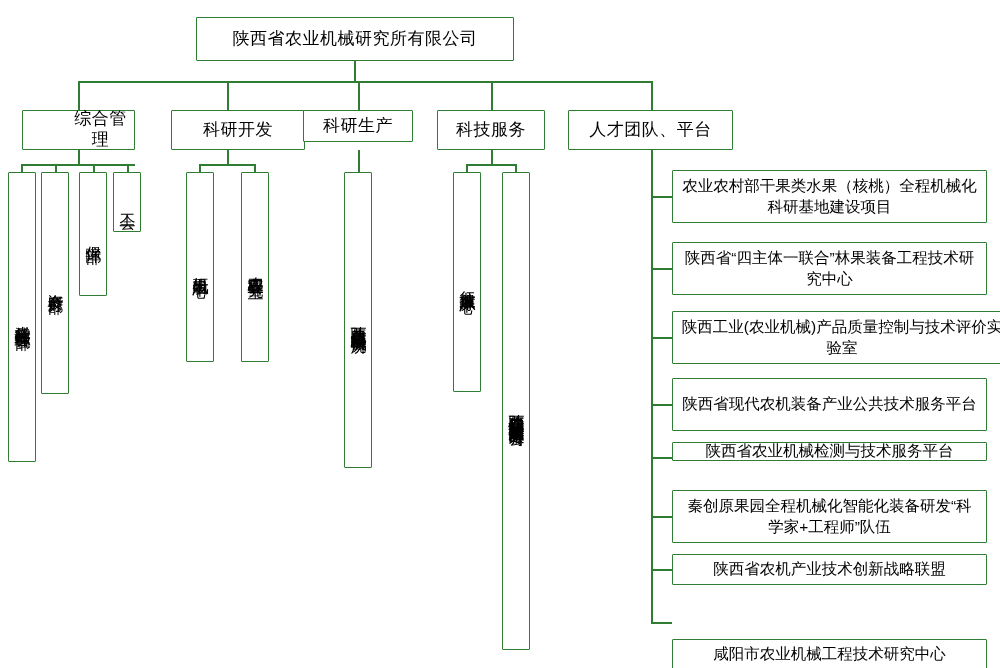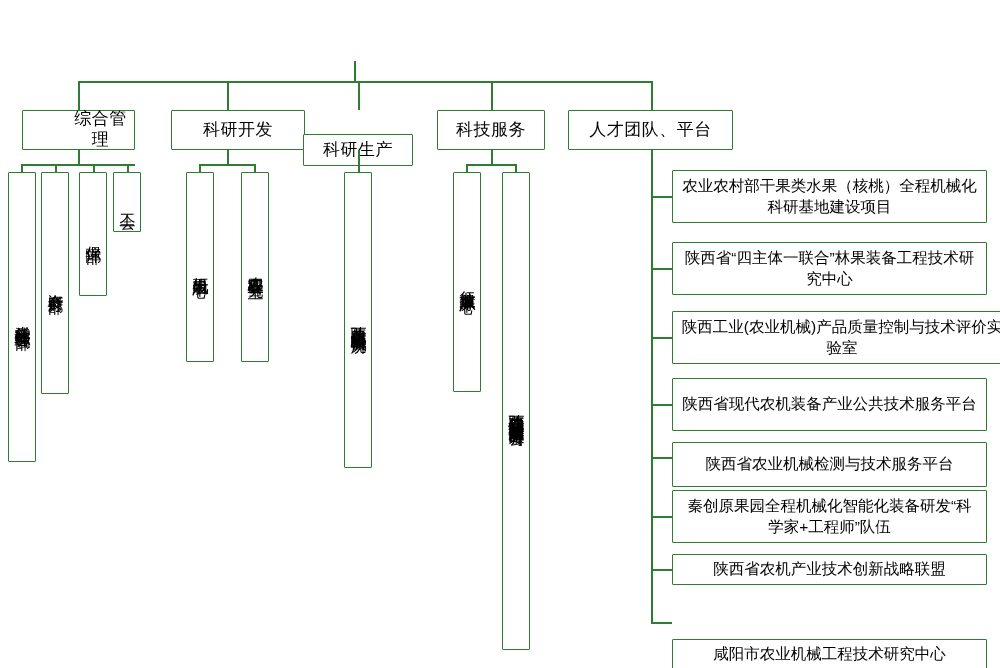--- a/index.html
+++ b/index.html
@@ -57,38 +57,41 @@
     background: #2e7d32;
   }
   .h { height: 1.6px; }
   .v { width: 1.6px; }
 </style>
 </head>
 <body>
 
 <div id="root">
 
+  <div class="node root-node" style="left:196px; top:17px; width:318px; height:44px;">
+    <span>陕西省农业机械研究所有限公司</span>
+  </div>
 
   <div class="edge v" style="left:354px; top:61px; height:20px;"></div>
 
   <div class="edge h" style="left:78px; top:81px; width:574px;"></div>
 
   <div class="edge v" style="left:78px; top:81px; height:29px;"></div>
   <div class="edge v" style="left:227px; top:81px; height:29px;"></div>
   <div class="edge v" style="left:358px; top:81px; height:29px;"></div>
   <div class="edge v" style="left:491px; top:81px; height:29px;"></div>
   <div class="edge v" style="left:651px; top:81px; height:29px;"></div>
 
   <div class="node dept-node" style="left:22px; top:110px; width:113px; height:40px;padding-left:44px;">
     <span>综合管理</span>
   </div>
   <div class="node dept-node" style="left:171px; top:110px; width:134px; height:40px;">
     <span>科研开发</span>
   </div>
-  <div class="node dept-node" style="left:303px; top:110px; width:110px; height:32px;margin-top:24px;">
+  <div class="node dept-node" style="left:303px; top:110px; width:110px; height:32px;">
     <span>科研生产</span>
   </div>
   <div class="node dept-node" style="left:437px; top:110px; width:108px; height:40px;">
     <span>科技服务</span>
   </div>
   <div class="node dept-node" style="left:568px; top:110px; width:165px; height:40px;">
     <span>人才团队、平台</span>
   </div>
 
   <div class="edge v" style="left:78px; top:150px; height:14px;"></div>
@@ -155,21 +158,21 @@
   </div>
   <div class="node wide-node" style="left:672px; top:242px; width:315px; height:53px;">
     <span>陕西省“四主体一联合”林果装备工程技术研究中心</span>
   </div>
   <div class="node wide-node" style="left:672px; top:311px; width:340px; height:53px;">
     <span>陕西工业(农业机械)产品质量控制与技术评价实验室</span>
   </div>
   <div class="node wide-node" style="left:672px; top:378px; width:315px; height:53px;">
     <span>陕西省现代农机装备产业公共技术服务平台</span>
   </div>
-  <div class="node wide-node" style="left:672px; top:442px; width:315px; height:45px;">
+  <div class="node wide-node" style="left:672px; top:442px; width:315px; height:19px;">
     <span>陕西省农业机械检测与技术服务平台</span>
   </div>
   <div class="node wide-node" style="left:672px; top:554px; width:315px; height:31px;">
     <span>陕西省农机产业技术创新战略联盟</span>
   </div>
   <div class="node wide-node" style="left:672px; top:490px; width:315px; height:53px;">
     <span>秦创原果园全程机械化智能化装备研发“科学家+工程师”队伍</span>
   </div>
   <div class="node wide-node" style="left:672px; top:639px; width:315px; height:31px;">
     <span>咸阳市农业机械工程技术研究中心</span>

